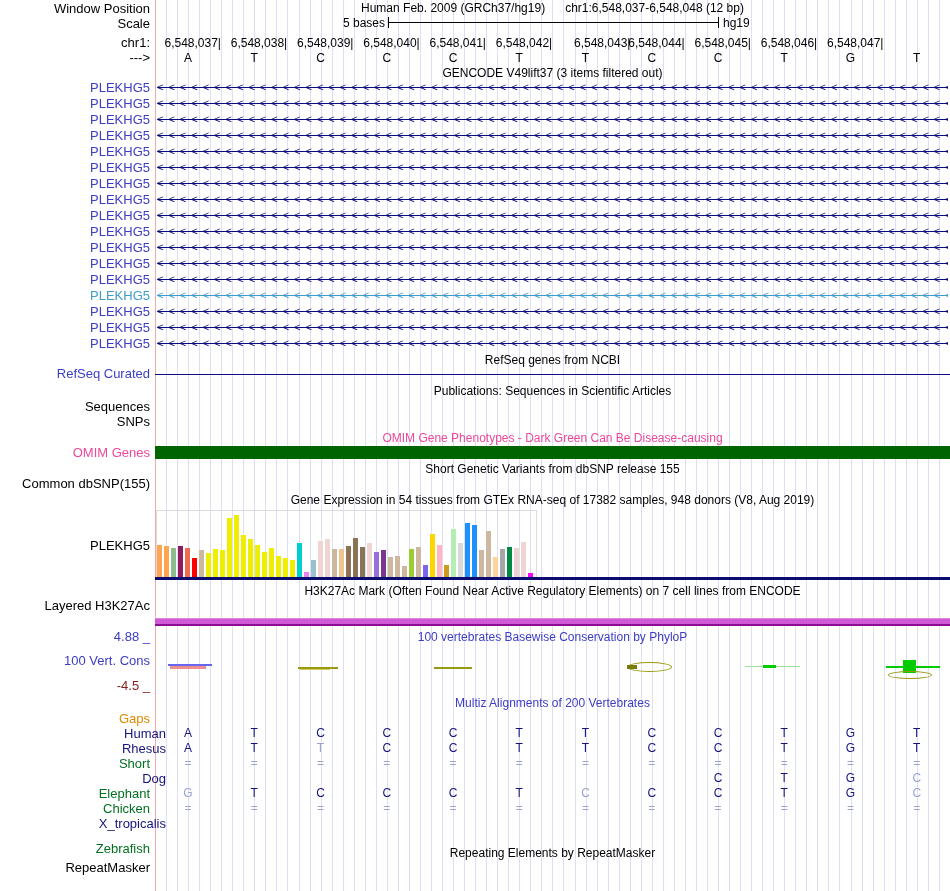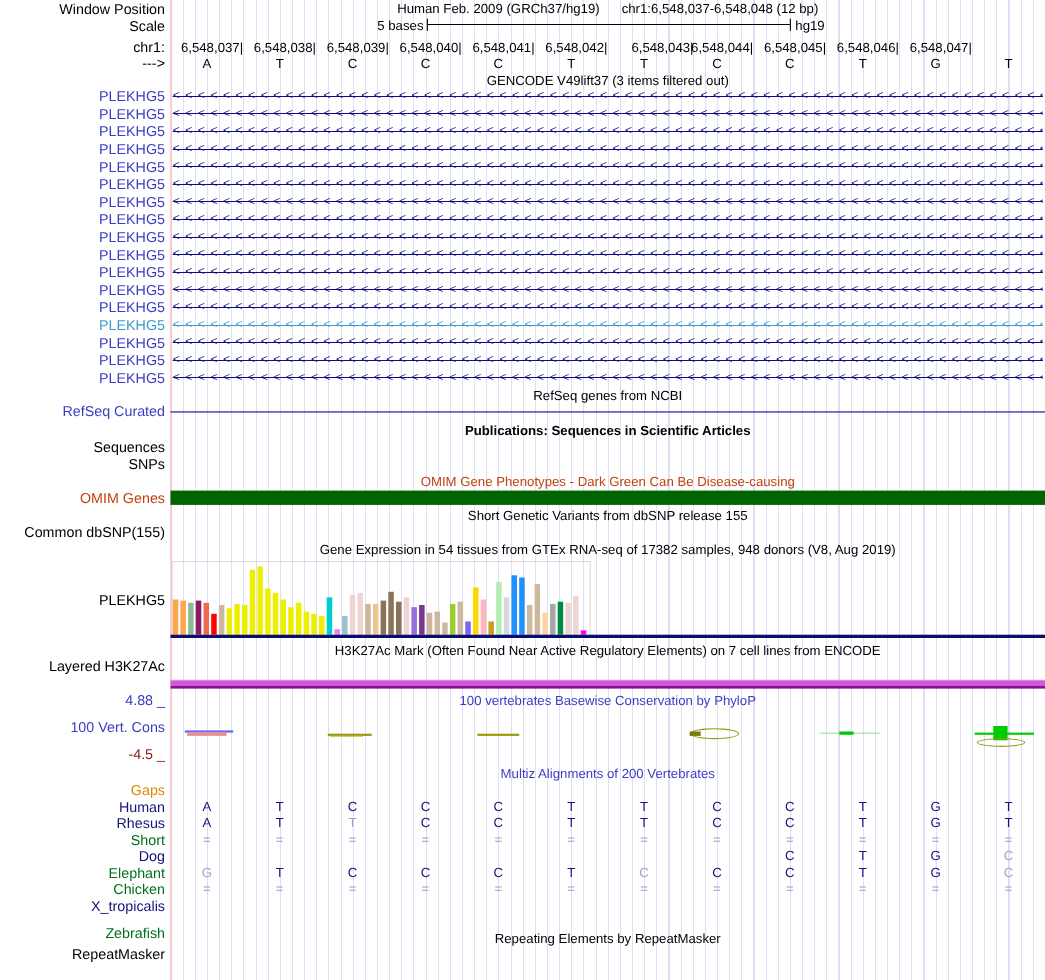--- a/index.html
+++ b/index.html
@@ -4,21 +4,21 @@
 <style>
   html,body{margin:0;padding:0;}
   body{width:950px;height:891px;position:relative;background:#ffffff;overflow:hidden;
        font-family:"Liberation Sans", sans-serif;color:#000;}
   .abs{position:absolute;}
   
   #grid{left:155px;top:0;width:795px;height:891px;border-left:1px solid #f2aaaa;
         background:repeating-linear-gradient(to right, transparent 0px, transparent 10.04px, #dedef4 10.04px, #dedef4 11.04px);}
   .label{position:absolute;left:0;width:150px;text-align:right;font-size:13px;white-space:nowrap;line-height:14px;}
   .title{position:absolute;left:155px;width:795px;text-align:center;font-size:12px;white-space:nowrap;line-height:13px;}
-  .c-blue{color:#3c3cc4;} .c-green{color:#c2410c;} .c-maroon{color:#8b1a1a;}
+  .c-blue{color:#3c3cc4;} .c-green{color:#ec4899;} .c-maroon{color:#8b1a1a;}
   .rcell{position:absolute;width:66px;text-align:right;font-size:12px;white-space:nowrap;line-height:14px;}
   .bcell{position:absolute;width:66px;text-align:center;font-size:12px;line-height:14px;}
   .gene-row{position:absolute;left:0;width:950px;height:16px;}
   .gene-row .glabel{position:absolute;left:0;width:150px;text-align:right;font-size:13px;line-height:16px;color:#3c3cc4;}
   .gene-row .arrows{position:absolute;left:157px;width:791px;height:16px;overflow:hidden;white-space:nowrap;
         font-size:11px;letter-spacing:5px;line-height:15px;color:#0c0c80;
         background-image:linear-gradient(to bottom, transparent 7px, #0c0c80 7px, #0c0c80 8px, transparent 8px);}
   .gene-row.hl .glabel{color:#3f9bcd;}
   .gene-row.hl .arrows{color:#3f9bcd;
         background-image:linear-gradient(to bottom, transparent 7px, #3f9bcd 7px, #3f9bcd 8px, transparent 8px);}
@@ -28,21 +28,21 @@
   #gtex-bars{left:156px;top:510px;width:380px;height:67px;}
   .gtex-bar{position:absolute;bottom:0;width:5px;}
   #gtex-baseline{left:155px;top:577px;width:795px;height:3px;background:#0b0b70;}
   #h3k-bar{left:155px;top:618px;width:795px;height:8px;
         background:linear-gradient(to bottom,#dd86e2 0 1px,#cf5ad6 1px 6px,#8d0d92 6px 8px);}
   #phylop-marks .pm{position:absolute;}
   .mz-row{position:absolute;left:0;width:950px;height:15px;}
   .mz-row .mlabel{position:absolute;left:0;width:150px;text-align:right;font-size:13px;line-height:15px;}
   .mz-cell{position:absolute;width:66px;text-align:center;font-size:12px;line-height:15px;color:#14147d;}
   .mz-cell.dim{color:#9aa3d0;}
-  .lbl-blue{color:#14147d;} .lbl-green{color:#007020;} .lbl-orange{color:#df8a00;}
+  .lbl-blue{color:#14147d;margin-left:16px;} .lbl-green{color:#007020;} .lbl-orange{color:#df8a00;}
   .scalebar{position:absolute;border-left:1px solid #000;border-right:1px solid #000;
         background:linear-gradient(to bottom, transparent 5px, #000 5px, #000 6px, transparent 6px);}
 </style>
 </head>
 <body>
 
 <div id="grid" class="abs"></div>
 
 <div class="label" style="top:2px;">Window Position</div>
 <div class="title" style="top:2px;"><span>Human Feb. 2009 (GRCh37/hg19)</span><span style="display:inline-block;width:20px;"></span><span>chr1:6,548,037-6,548,048 (12 bp)</span></div>
@@ -152,21 +152,21 @@
     <div class="gene-row" style="top: 336px;">
       <span class="glabel">PLEKHG5</span>
       <div class="arrows">&lt;&lt;&lt;&lt;&lt;&lt;&lt;&lt;&lt;&lt;&lt;&lt;&lt;&lt;&lt;&lt;&lt;&lt;&lt;&lt;&lt;&lt;&lt;&lt;&lt;&lt;&lt;&lt;&lt;&lt;&lt;&lt;&lt;&lt;&lt;&lt;&lt;&lt;&lt;&lt;&lt;&lt;&lt;&lt;&lt;&lt;&lt;&lt;&lt;&lt;&lt;&lt;&lt;&lt;&lt;&lt;&lt;&lt;&lt;&lt;&lt;&lt;&lt;&lt;&lt;&lt;&lt;&lt;&lt;&lt;&lt;&lt;&lt;&lt;&lt;&lt;&lt;&lt;&lt;&lt;&lt;&lt;&lt;&lt;&lt;&lt;&lt;&lt;&lt;&lt;</div>
     </div>
   </div>
 
 <div class="title" style="top:354px;">RefSeq genes from NCBI</div>
 <div class="label c-blue" style="top:367px;">RefSeq Curated</div>
 <div id="refseq-line" class="abs"></div>
 
-<div class="title" style="top:385px;font-weight:bold;">Publications: Sequences in Scientific Articles</div>
+<div class="title" style="top:385px;">Publications: Sequences in Scientific Articles</div>
 <div class="label" style="top:400px;">Sequences</div>
 <div class="label" style="top:415px;">SNPs</div>
 
 <div class="title c-green" style="top:432px;">OMIM Gene Phenotypes - Dark Green Can Be Disease-causing</div>
 <div class="label c-green" style="top:446px;">OMIM Genes</div>
 <div id="omim-bar" class="abs"></div>
 
 <div class="title" style="top:463px;">Short Genetic Variants from dbSNP release 155</div>
 <div class="label" style="top:477px;">Common dbSNP(155)</div>
 

